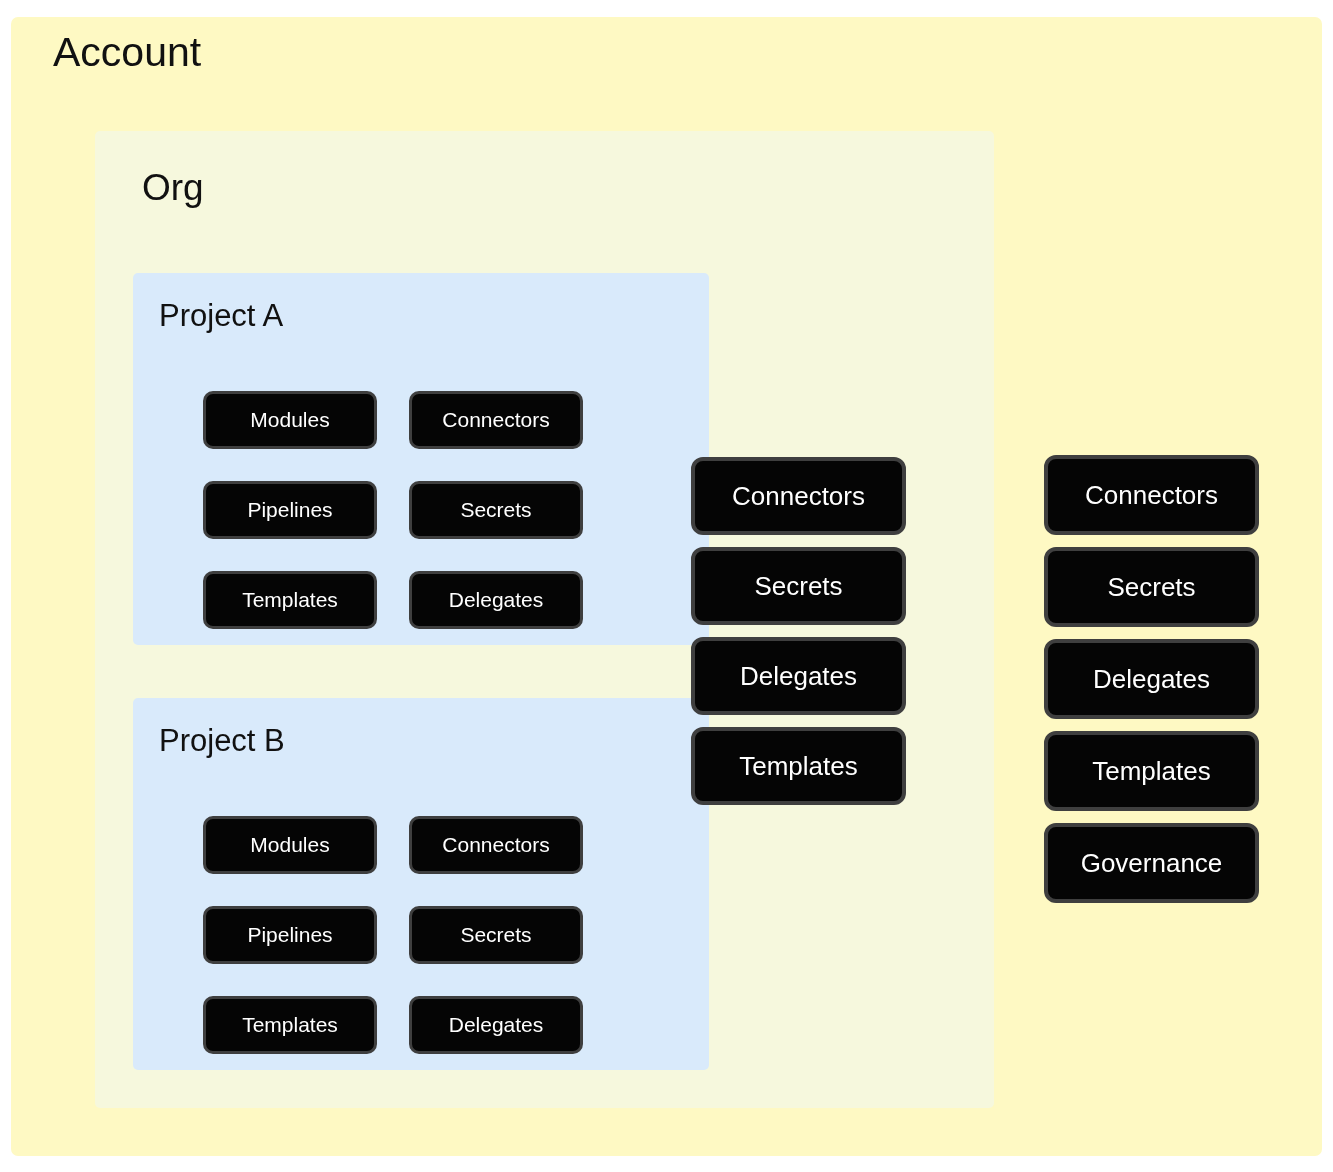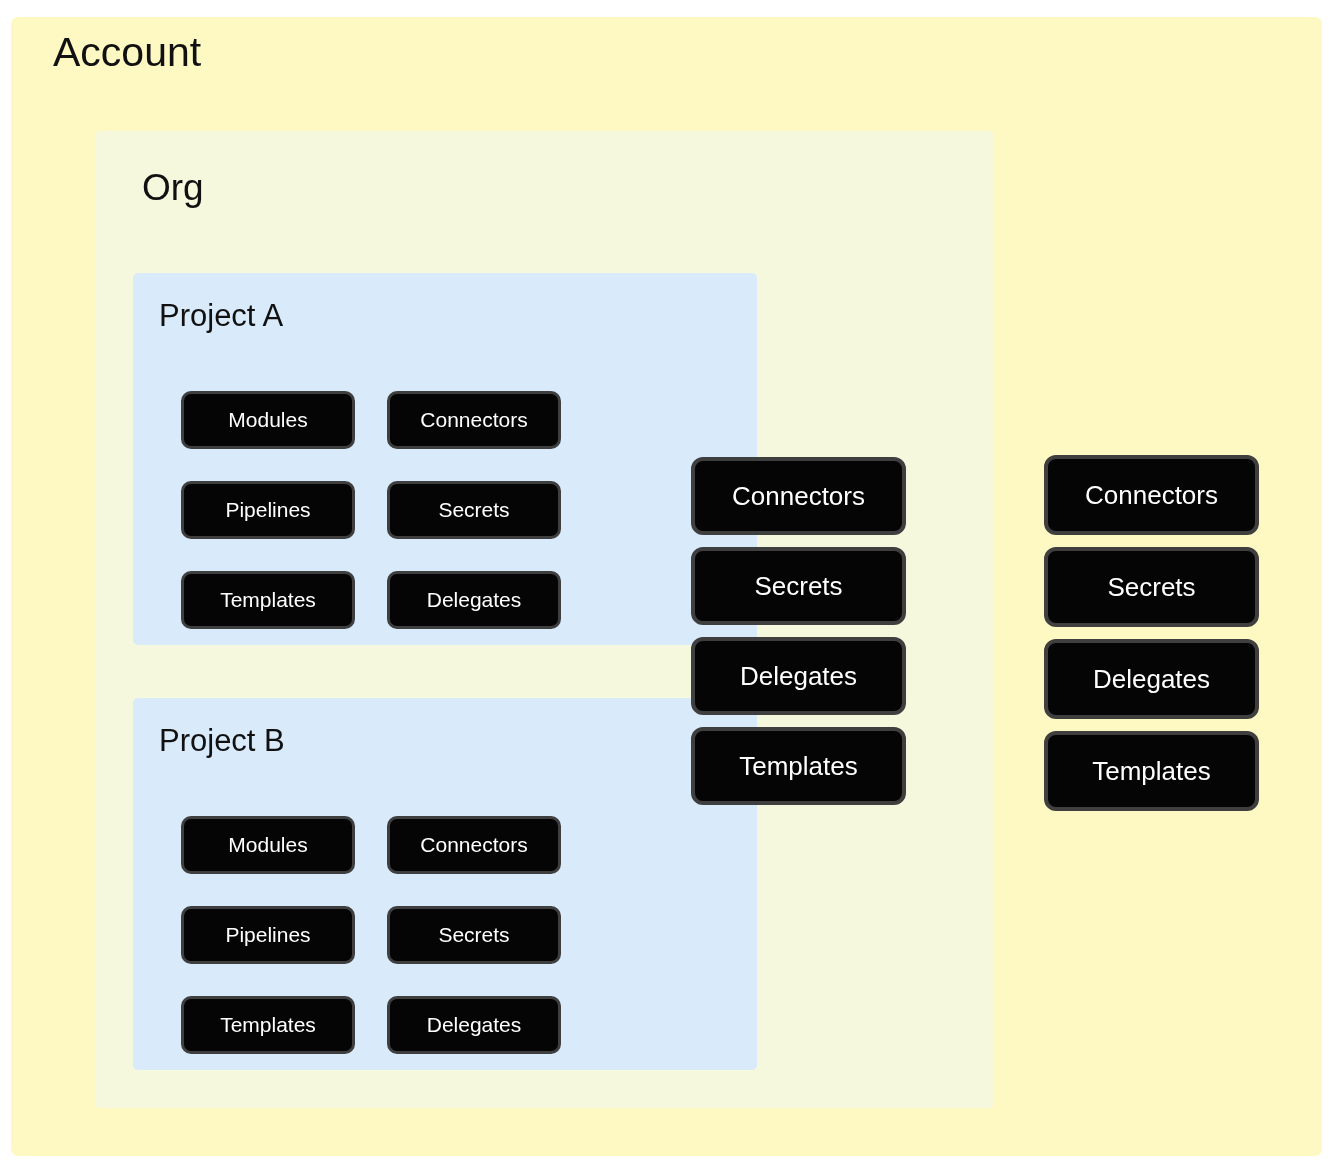--- a/index.html
+++ b/index.html
@@ -65,38 +65,37 @@
     white-space: nowrap;
   }
 
   
   .project-panel {
     position: absolute;
     left: 38px;
     width: 576px;
     background: #d9eafb;
     border-radius: 5px;
-    padding-left: 48px;
   }
   .project-panel.p-a { top: 142px; height: 372px; }
   .project-panel.p-b { top: 567px; height: 372px; }
 
   .project-title {
     position: absolute;
     left: 26px;
     top: 27px;
     font-size: 31px;
     line-height: 1;
     color: #111111;
     white-space: nowrap;
   }
 
   .project-grid {
     position: absolute;
-    left: 48px;
+    left: 70px;
     top: 118px;
     display: grid;
     grid-template-columns: 174px 174px;
     column-gap: 19px;
     row-gap: 15px;
     gap: 32px;
   }
 
   
   .chip {
@@ -193,17 +192,18 @@
       <div class="chip large">Secrets</div>
       <div class="chip large">Delegates</div>
       <div class="chip large">Templates</div>
     </div>
 
     <div class="account-column">
       <div class="chip large">Connectors</div>
       <div class="chip large">Secrets</div>
       <div class="chip large">Delegates</div>
       <div class="chip large">Templates</div>
+      <div class="chip large">Governance</div>
     </div>
 
   </div>
 
 </div>
 
 </body></html>

